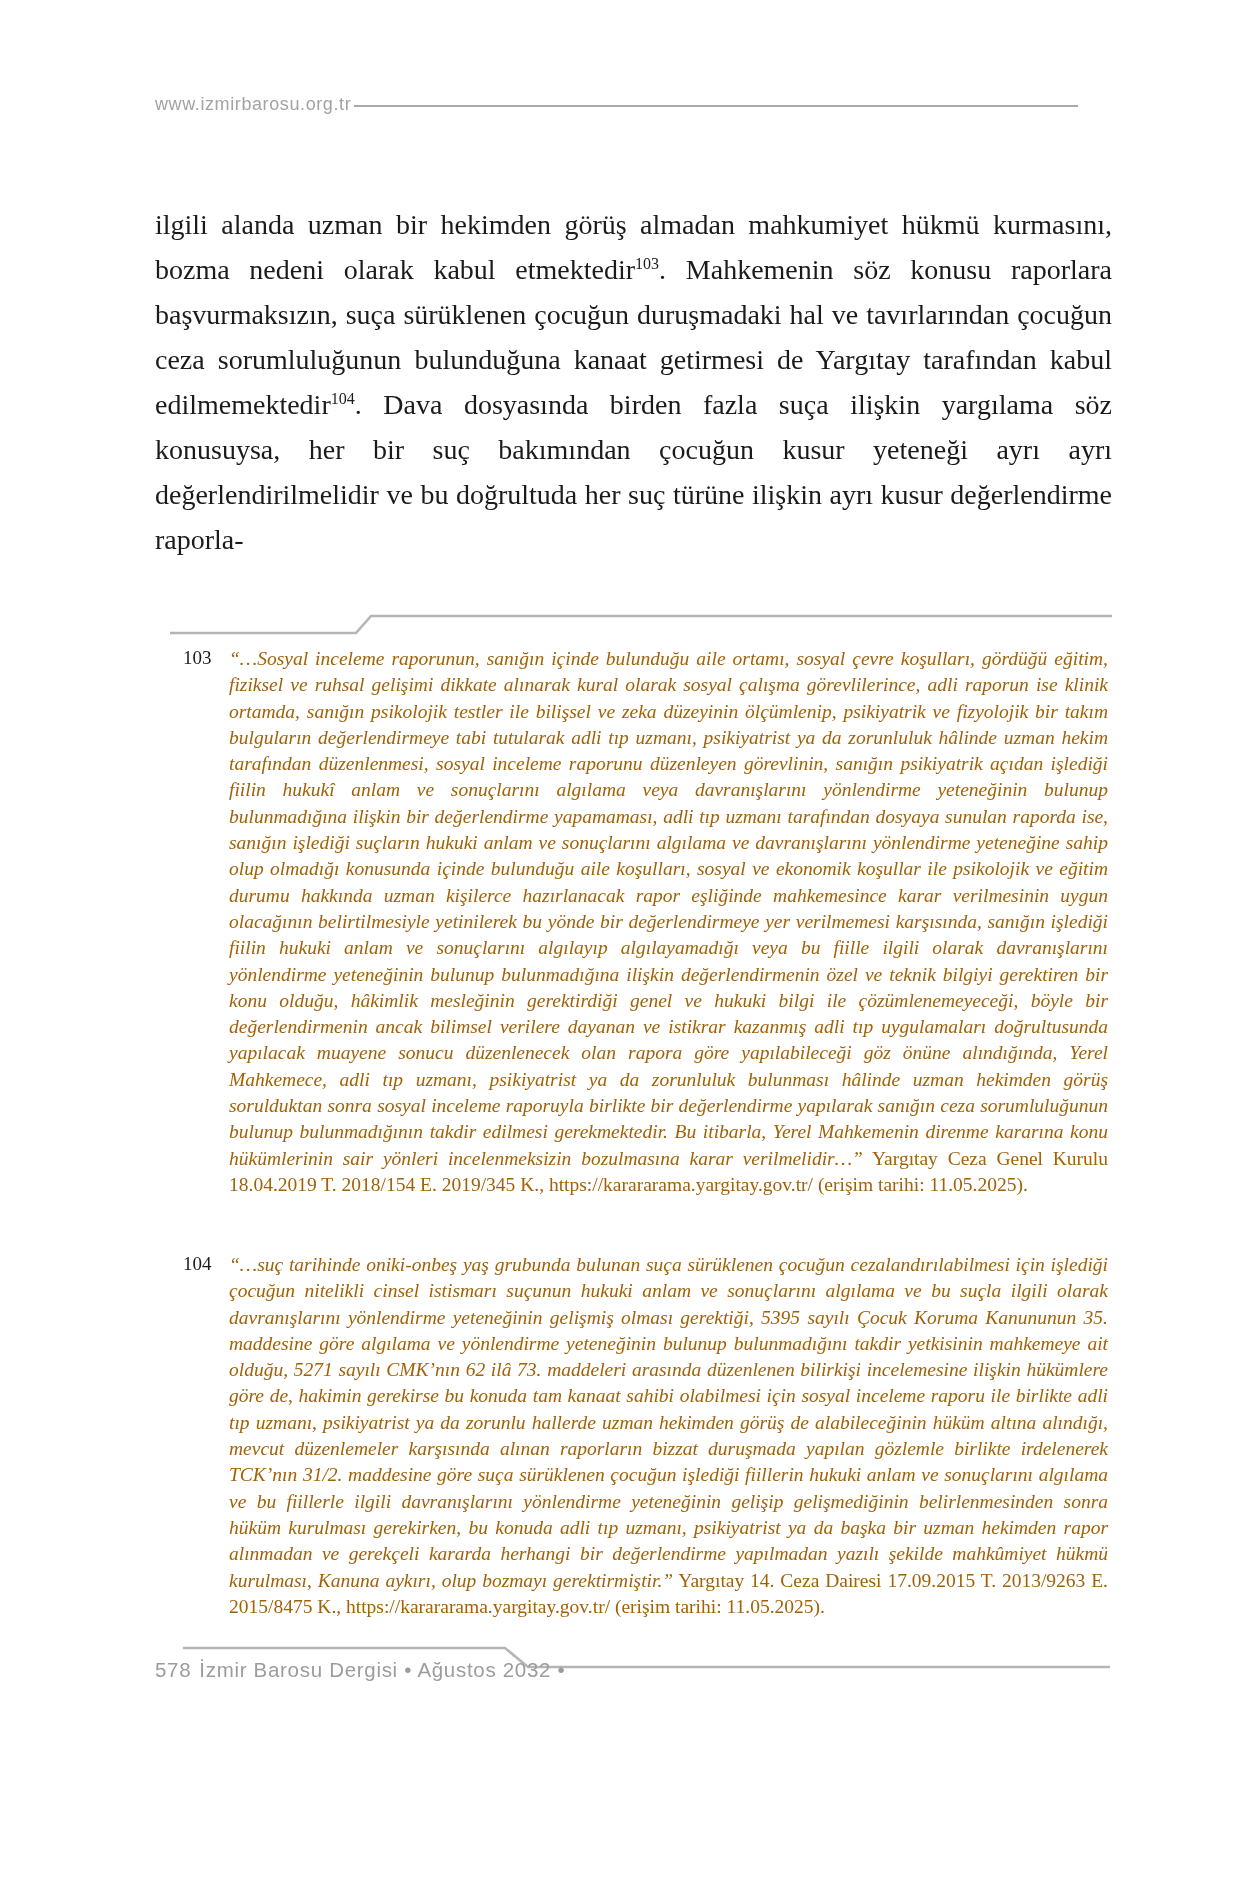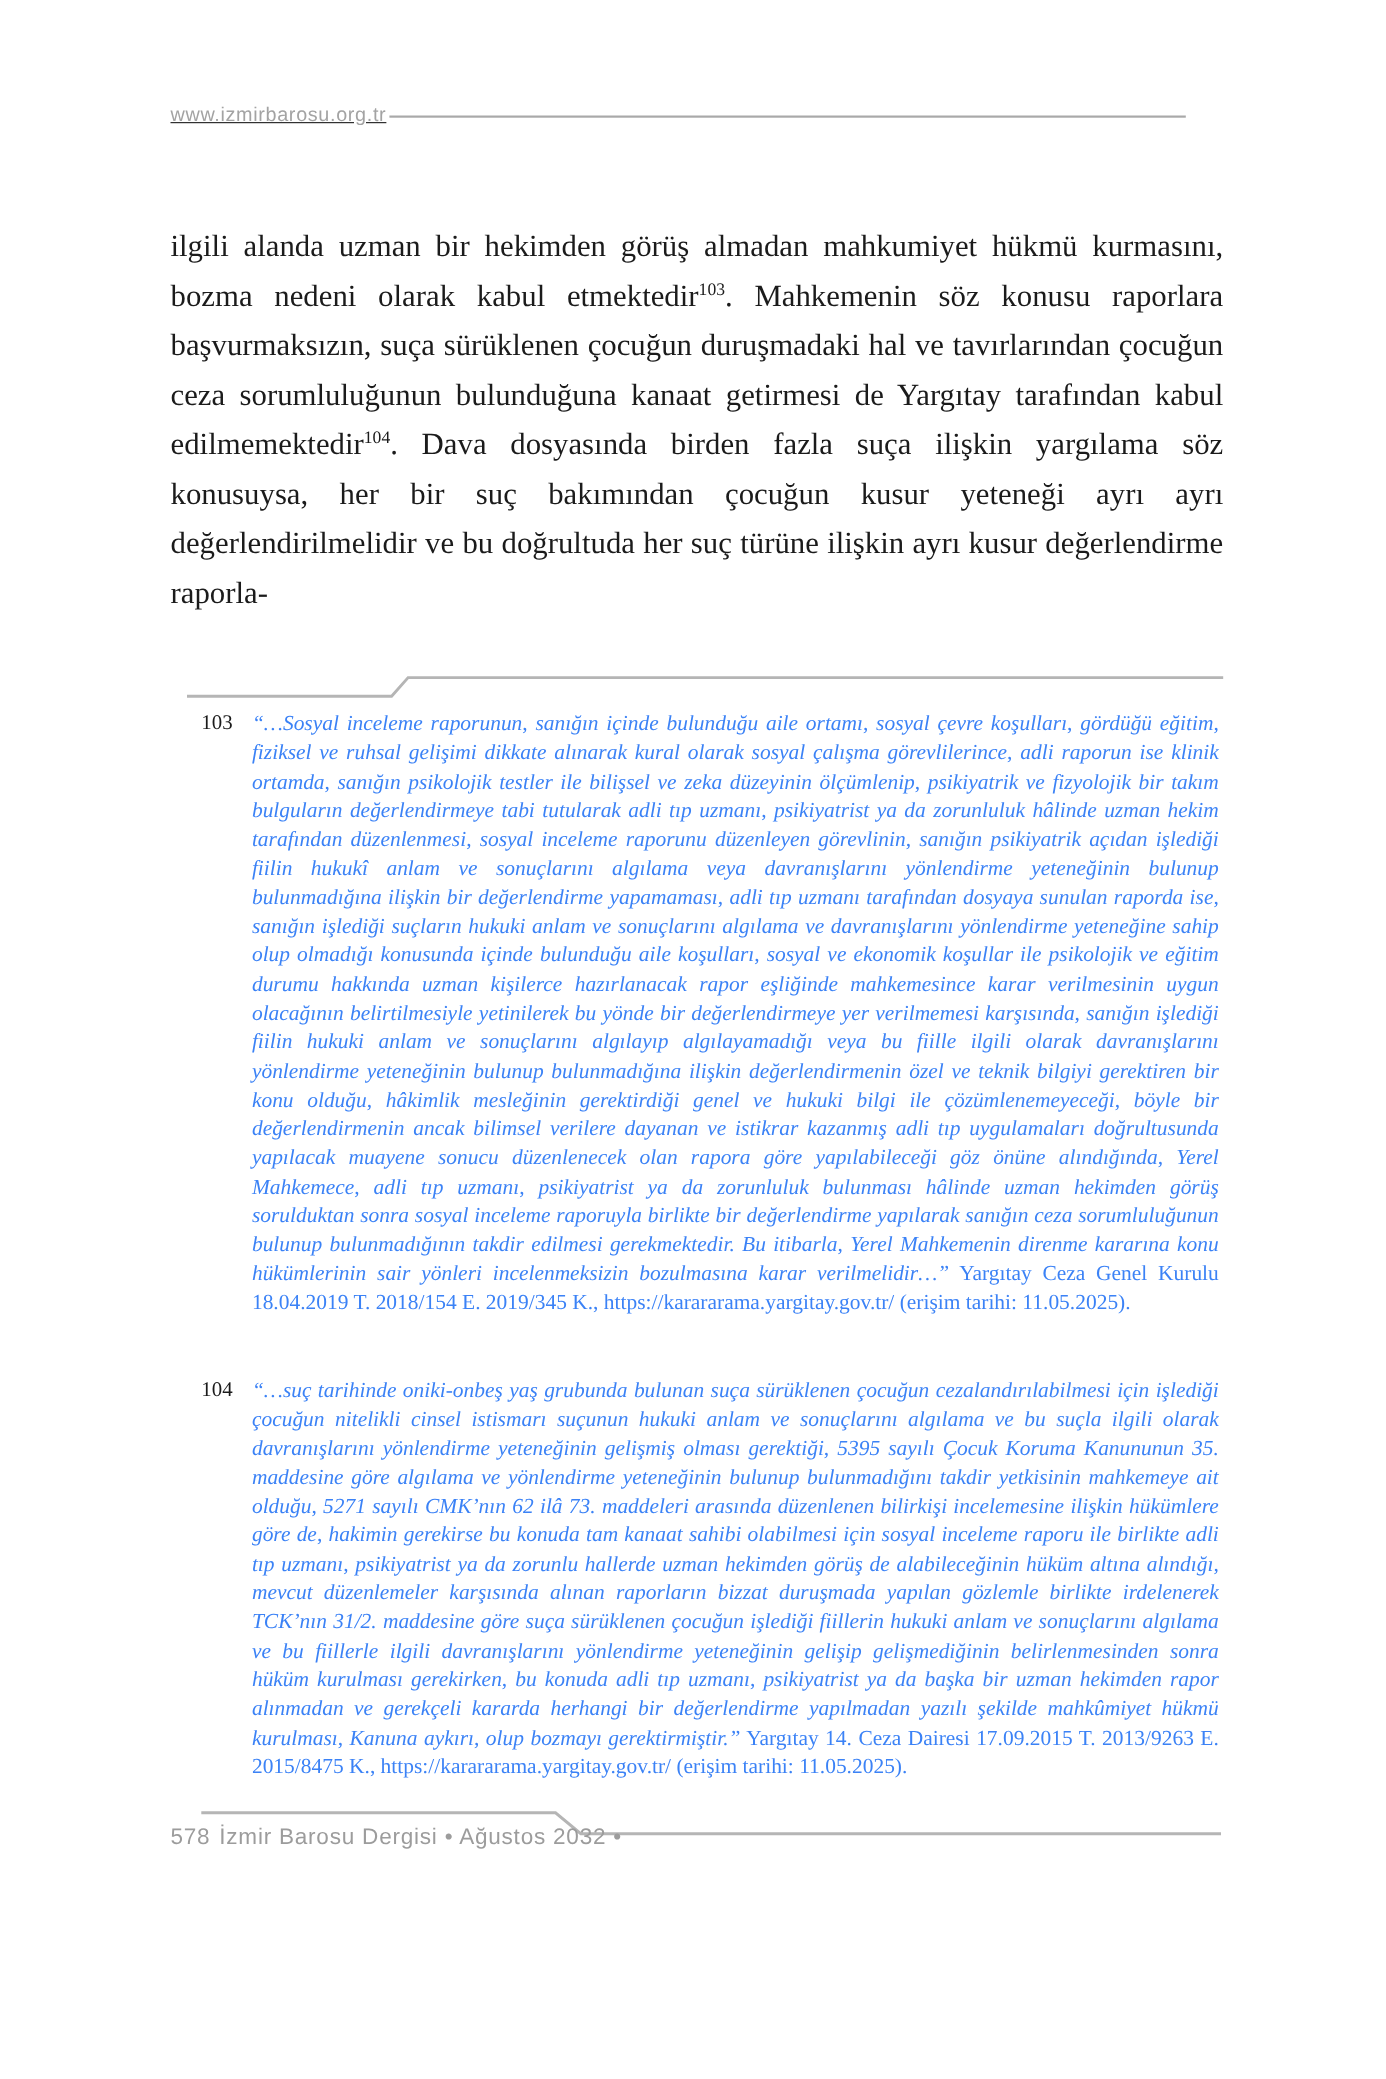--- a/index.html
+++ b/index.html
@@ -12,21 +12,20 @@
     color: #1b1b1b;
   }
 
   
   .page-header {
     position: absolute;
     top: 94px; left: 155px;
     width: 923px;
     display: flex;
     align-items: center;
-    text-decoration: underline;
   }
   .site-url {
     font-family: "Liberation Sans", sans-serif;
     font-size: 18px;
     font-weight: 400;
     color: #a3a3a3;
     letter-spacing: 0.6px;
     white-space: nowrap;
   }
   .header-rule {
@@ -69,21 +68,21 @@
     font-size: 19px;
     font-style: normal;
     color: #1b1b1b;
     padding-top: 1px;
   }
   .fn-body {
     flex: 1 1 auto;
     font-size: 19.5px;
     line-height: 26.3px;
     text-align: justify;
-    color: #3b82f6;
+    color: #a16207;
   }
   .fn-quote { font-style: italic; }
   .fn-citation { font-style: normal; }
 
   
   .page-footer-text {
     position: absolute;
     top: 1658px; left: 155px;
     font-family: "Liberation Sans", sans-serif;
     font-size: 20.5px;

